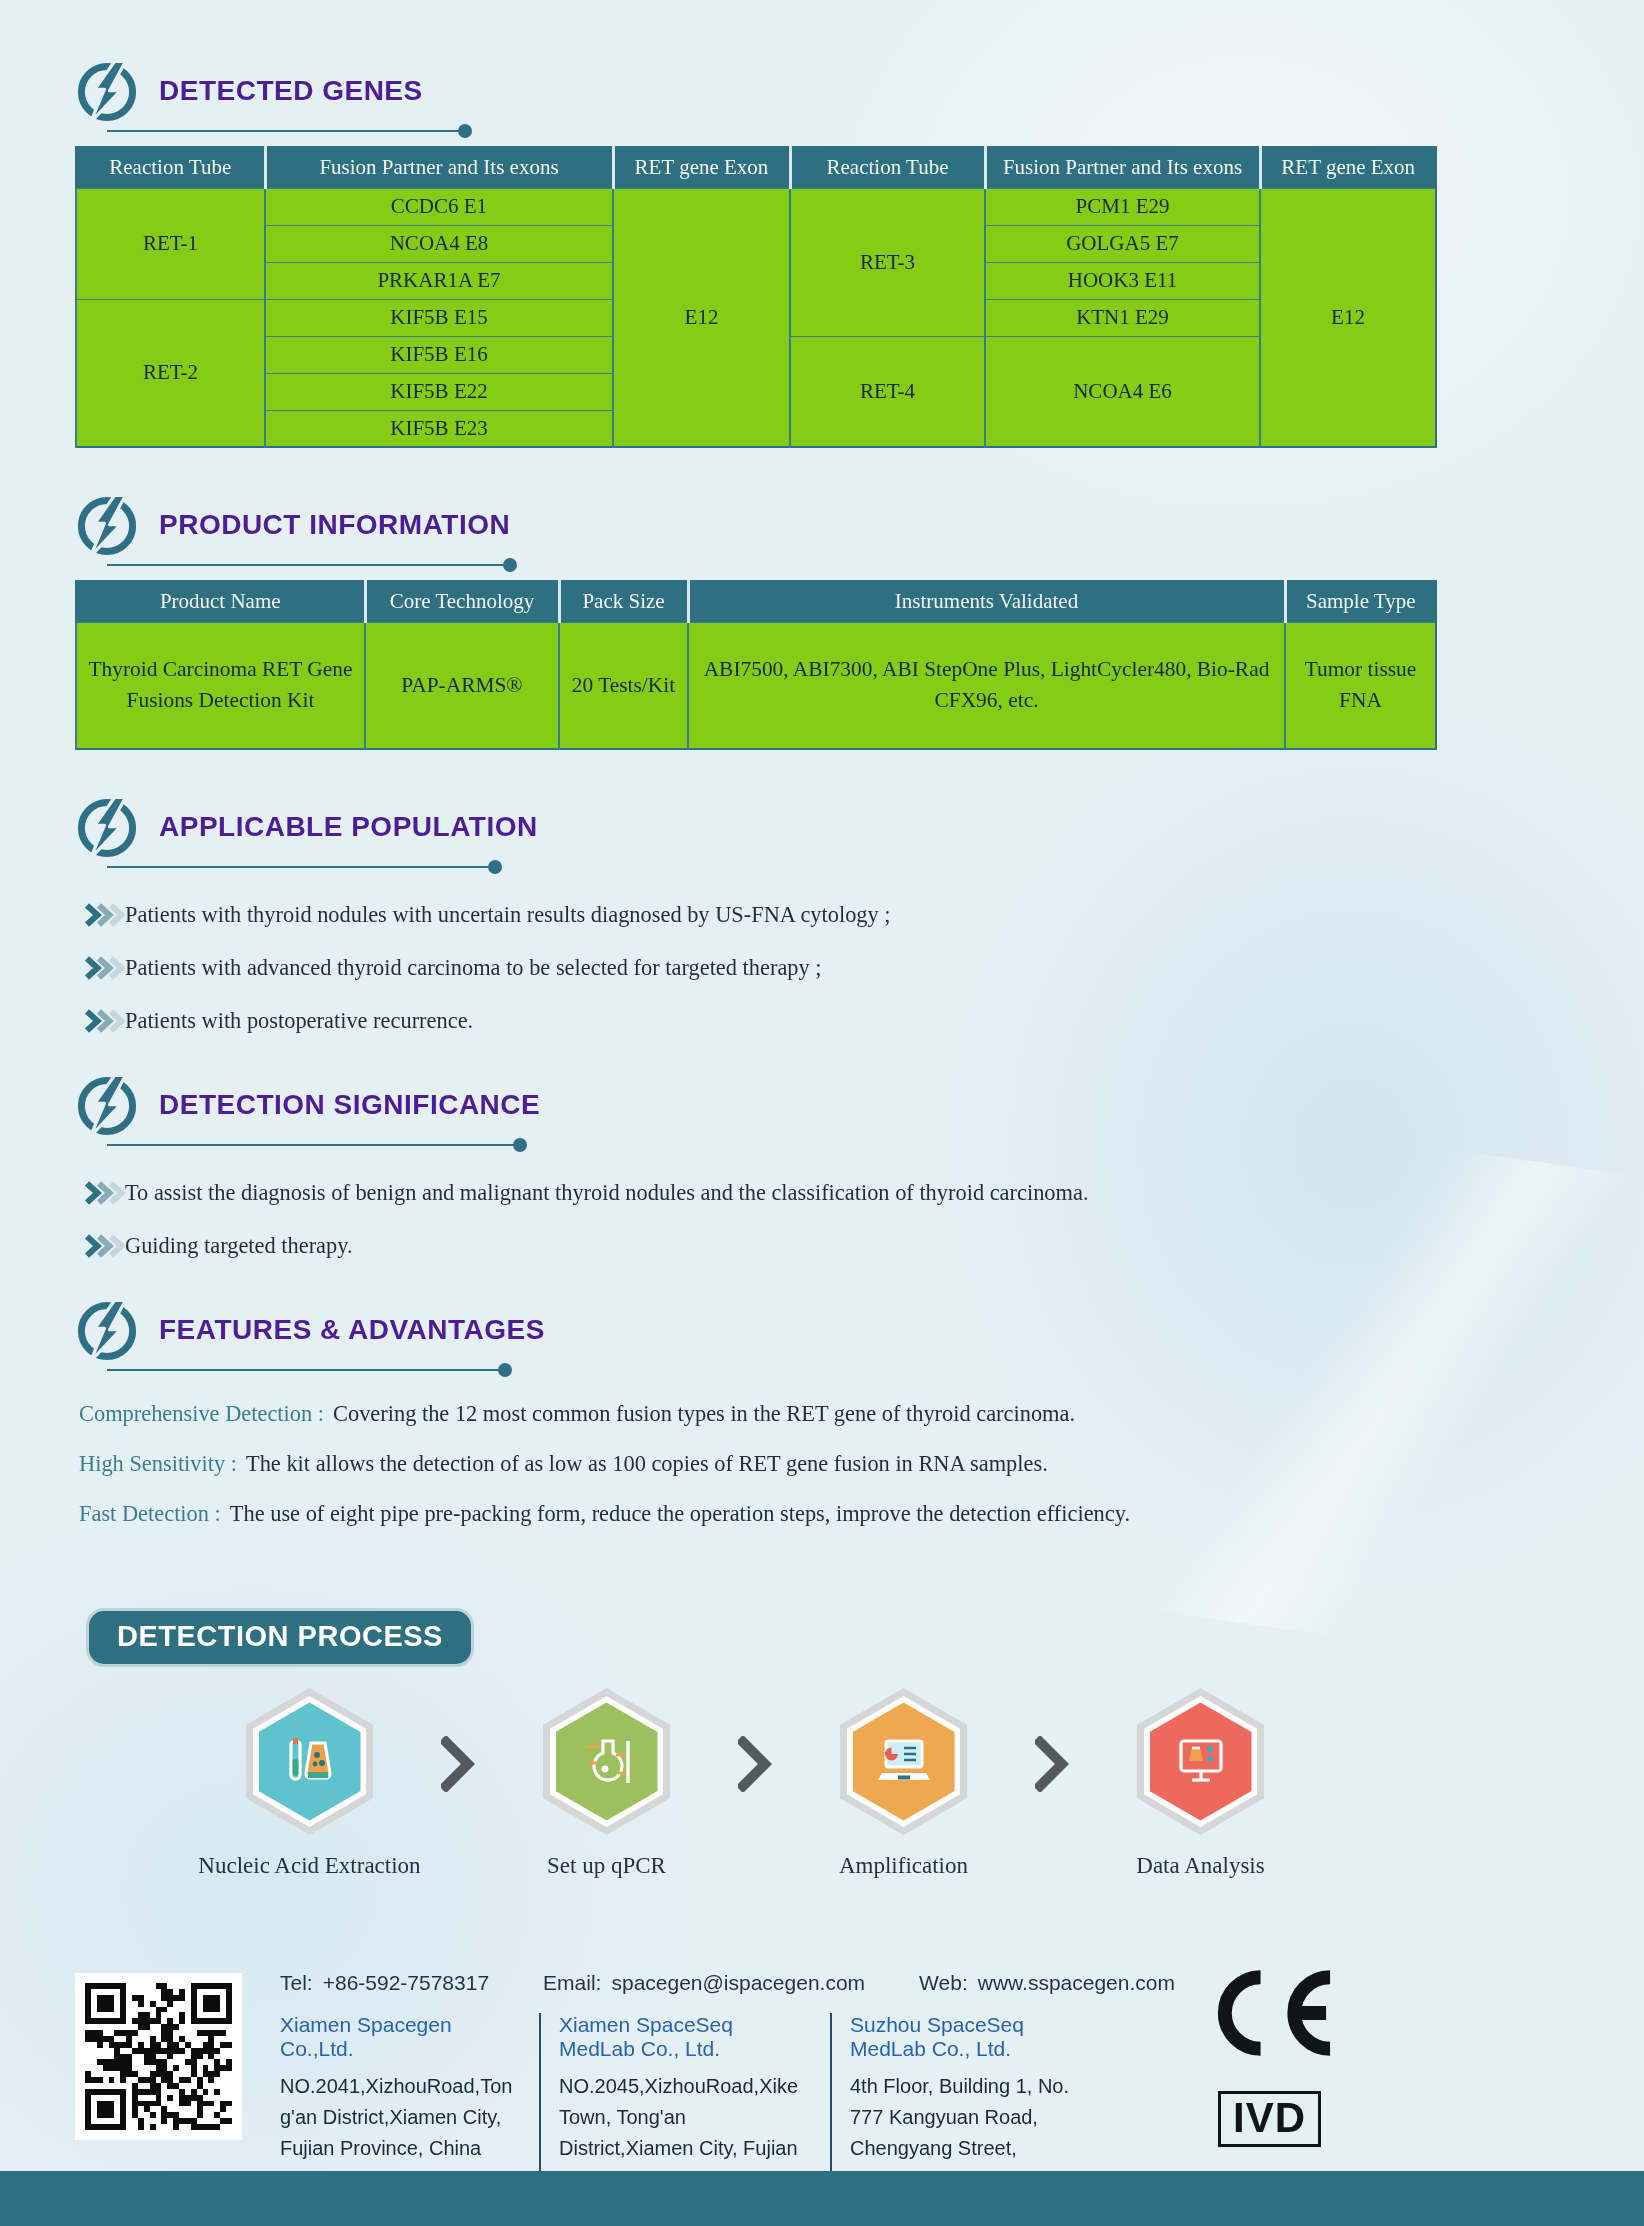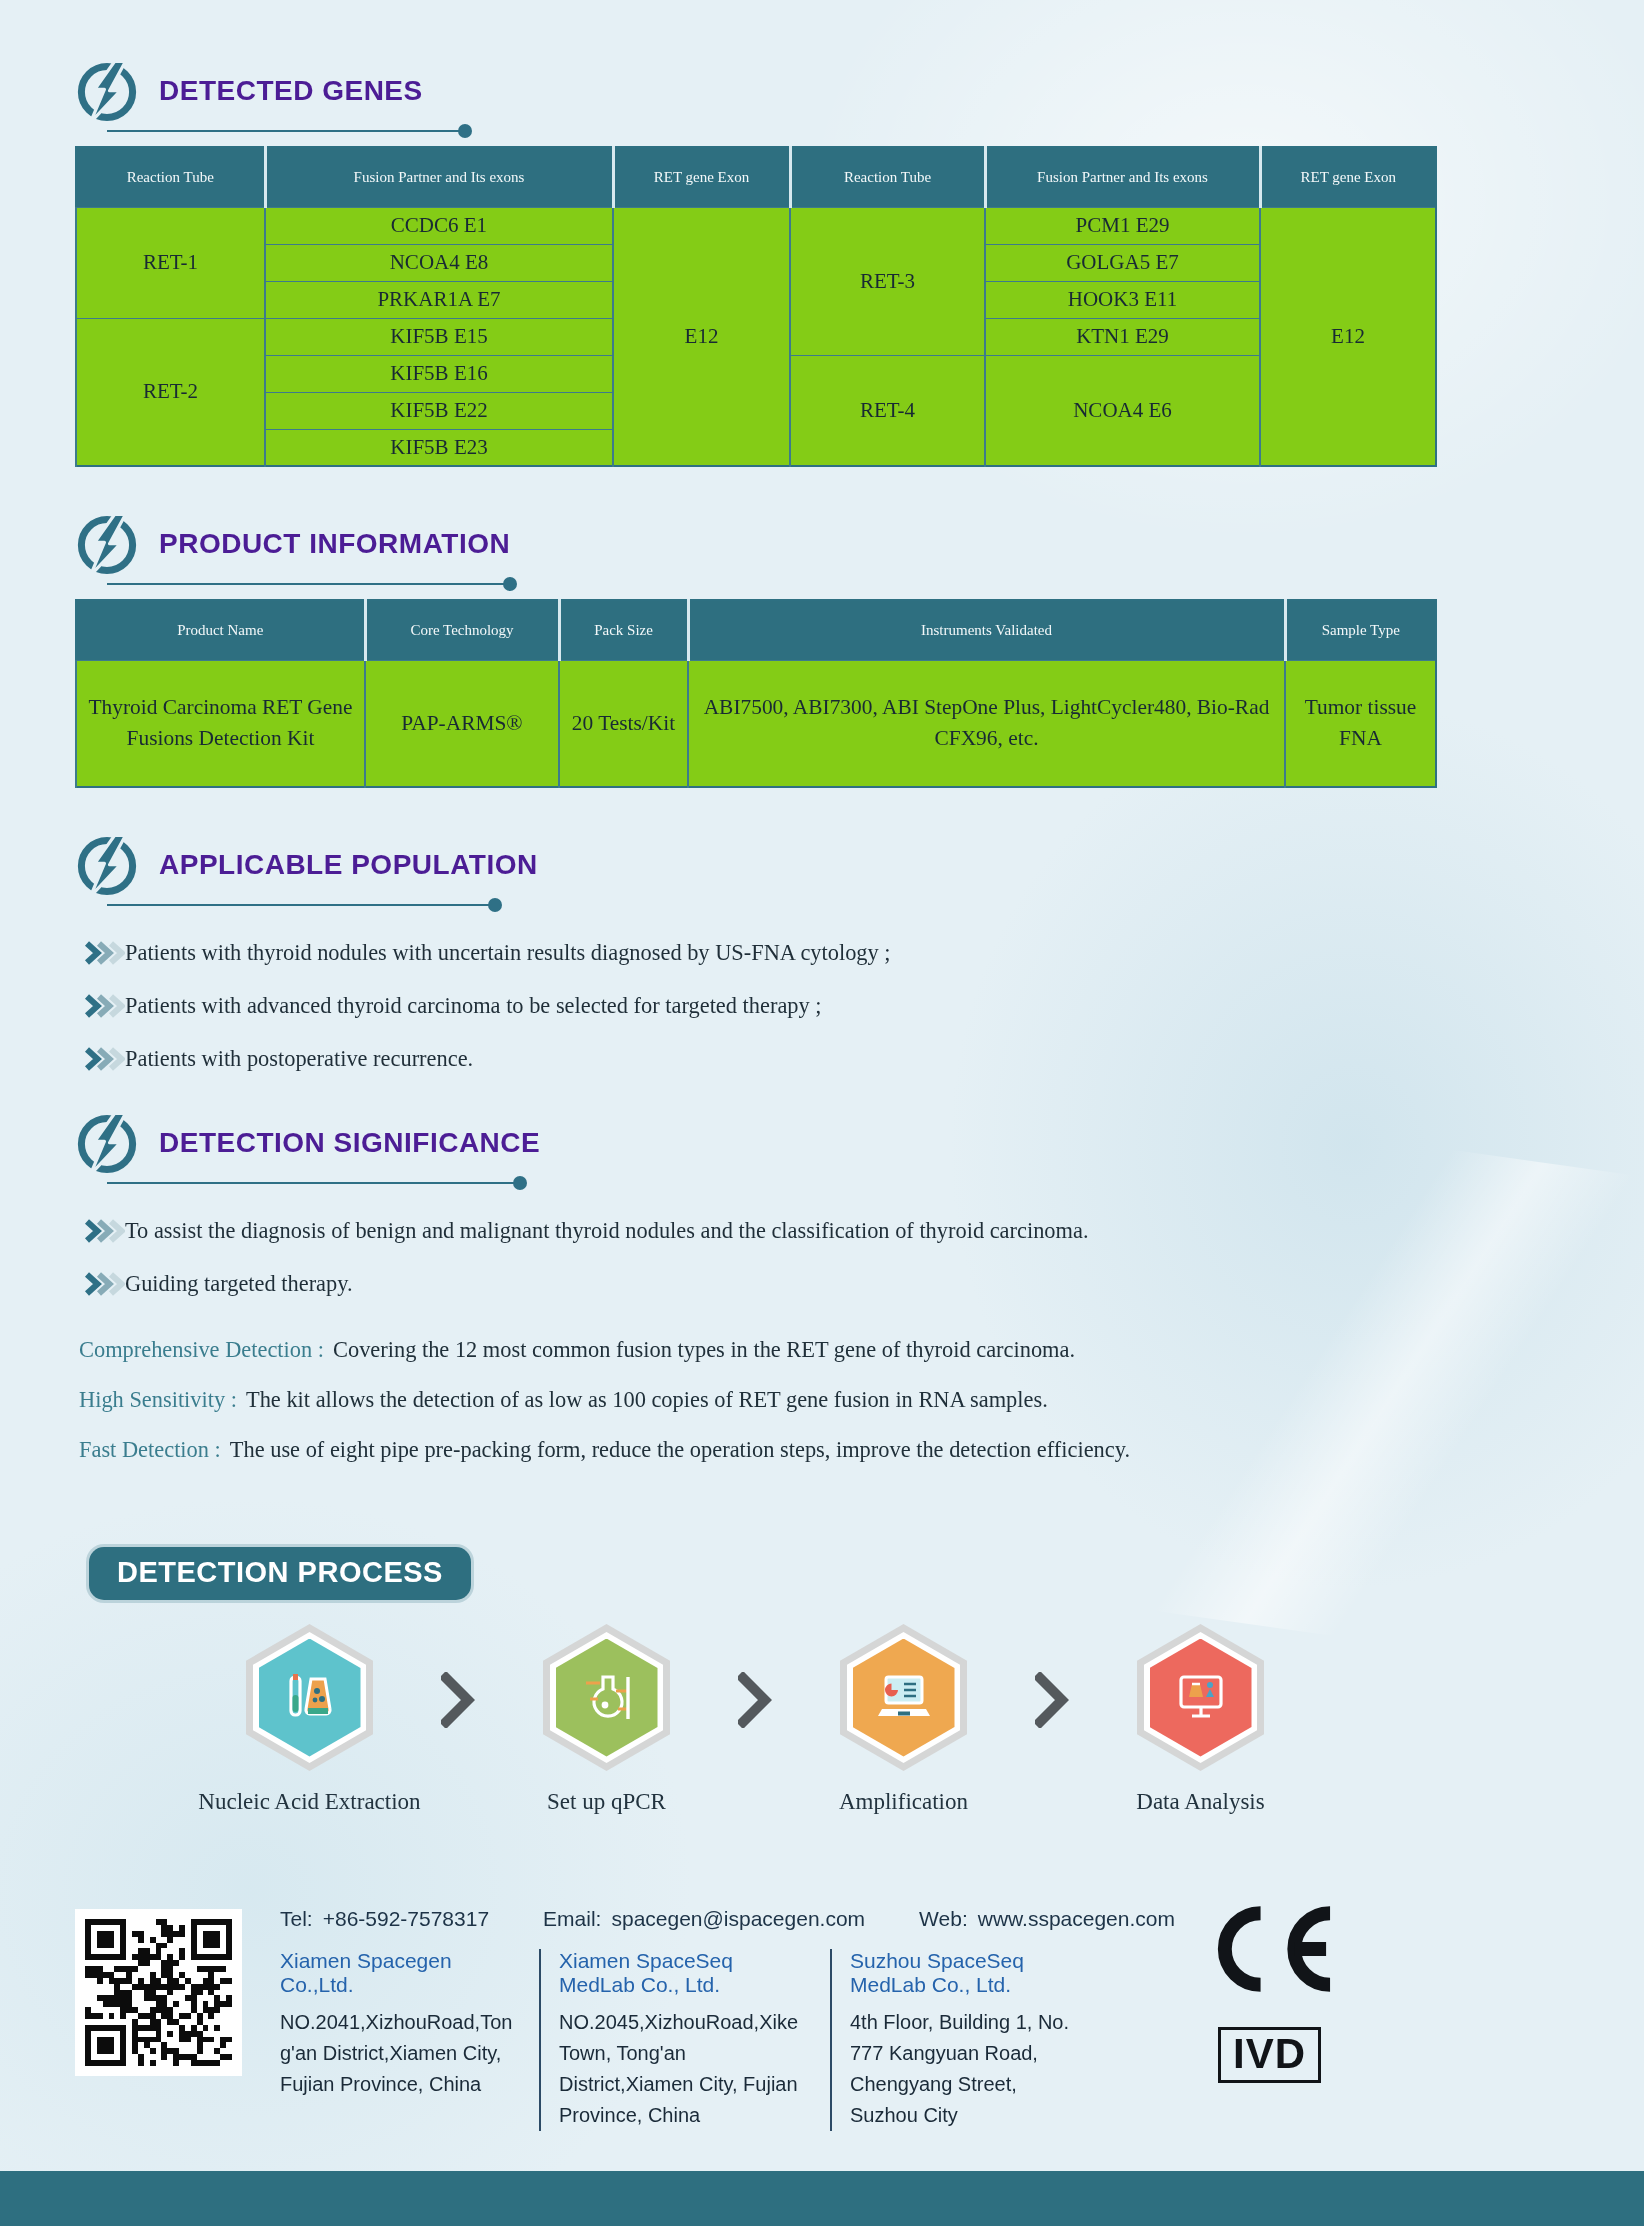--- a/index.html
+++ b/index.html
@@ -31,21 +31,21 @@
     font-size:28px; font-weight:600; letter-spacing:0.5px; color:#4c1d95; }
   .head-rule { position:absolute; left:32px; bottom:0; height:2px; background:#2f7086; }
   .head-rule::after { content:''; position:absolute; right:-7px; top:-6px;
     width:14px; height:14px; border-radius:50%; background:#2f7086; }
 
   
   table.datatable { border-collapse:collapse; table-layout:fixed; background:transparent;
     border:2px solid #2e7082; font-size:21px; }
   table.genes { width:1360px; margin-bottom:46px; }
   table.datatable th { background:#2e6f80; color:#f3f8f9; font-weight:normal;
-    height:60px; text-align:center; font-family:"Liberation Serif", serif; font-size:15px; }
+    height:41px; text-align:center; font-family:"Liberation Serif", serif; font-size:21px; }
   table.datatable th + th { border-left:3px solid #d8e9ef; }
   table.datatable td { background:#84cc16; text-align:center; color:#182a33;
     border:1px solid #3c7b8c; border-left-width:2px; height:37px; padding:2px 6px; }
   table.genes td { height:37px; }
 
   
   table.product { width:1360px; margin-bottom:46px; }
   table.product td { height:127px; line-height:1.45; font-size:21.4px; }
   td.pad-wide { padding:0 36px; }
 
@@ -273,20 +273,27 @@
       </div>
       <div class="bullet-row">
         <svg class="chev" viewBox="0 0 42 26" width="42" height="26">
             <use href="#chev-sym"></use>
           </svg>
         <span>Guiding targeted therapy.</span>
       </div>
     </div>
 
     
+    <div class="sec-head">
+      <svg class="logo-badge" viewBox="0 0 64 64" width="64" height="64">
+          <use href="#logo-sym"></use>
+        </svg>
+      <h2 class="sec-title">FEATURES &amp; ADVANTAGES</h2>
+      <div class="head-rule" style="width:398px"></div>
+    </div>
 
     <div class="features">
       <div class="feature">
         <span class="feature-label">Comprehensive Detection :</span><span class="feature-text">Covering the 12 most common fusion types in the RET gene of thyroid carcinoma.</span>
       </div>
       <div class="feature">
         <span class="feature-label">High Sensitivity :</span><span class="feature-text">The kit allows the detection of as low as 100 copies of RET gene fusion in RNA samples.</span>
       </div>
       <div class="feature">
         <span class="feature-label">Fast Detection :</span><span class="feature-text">The use of eight pipe pre-packing form, reduce the operation steps, improve the detection efficiency.</span>

